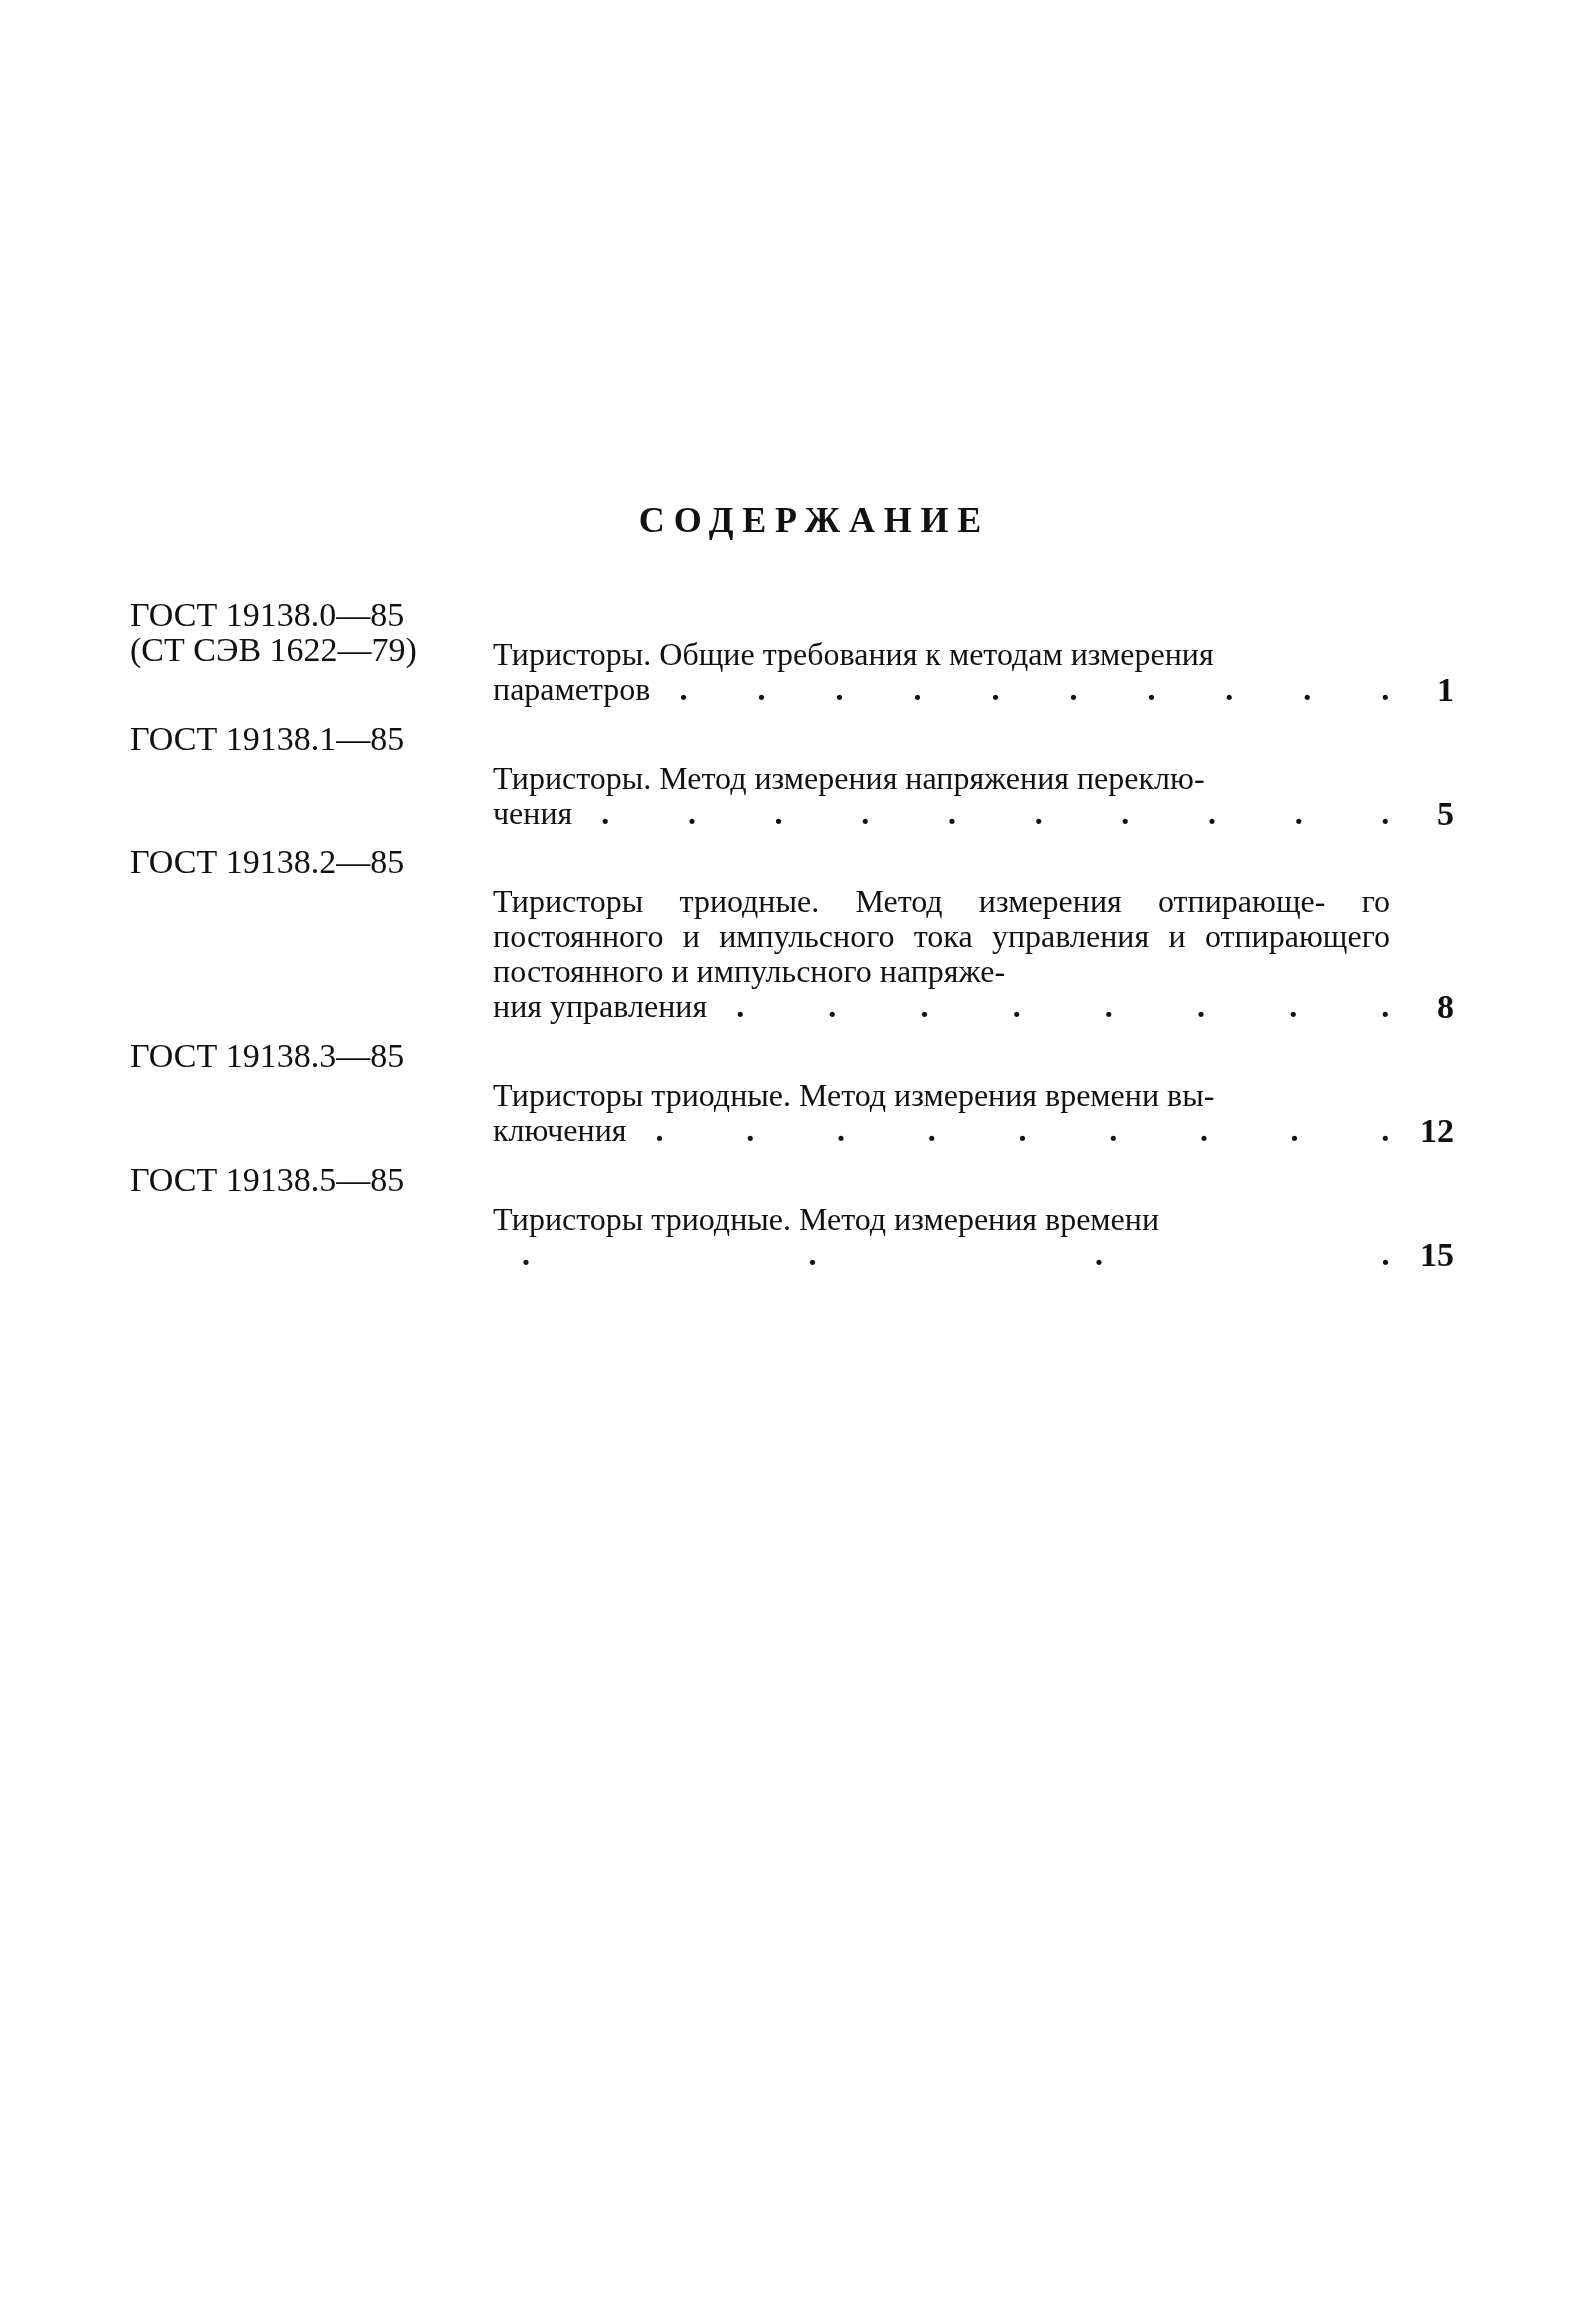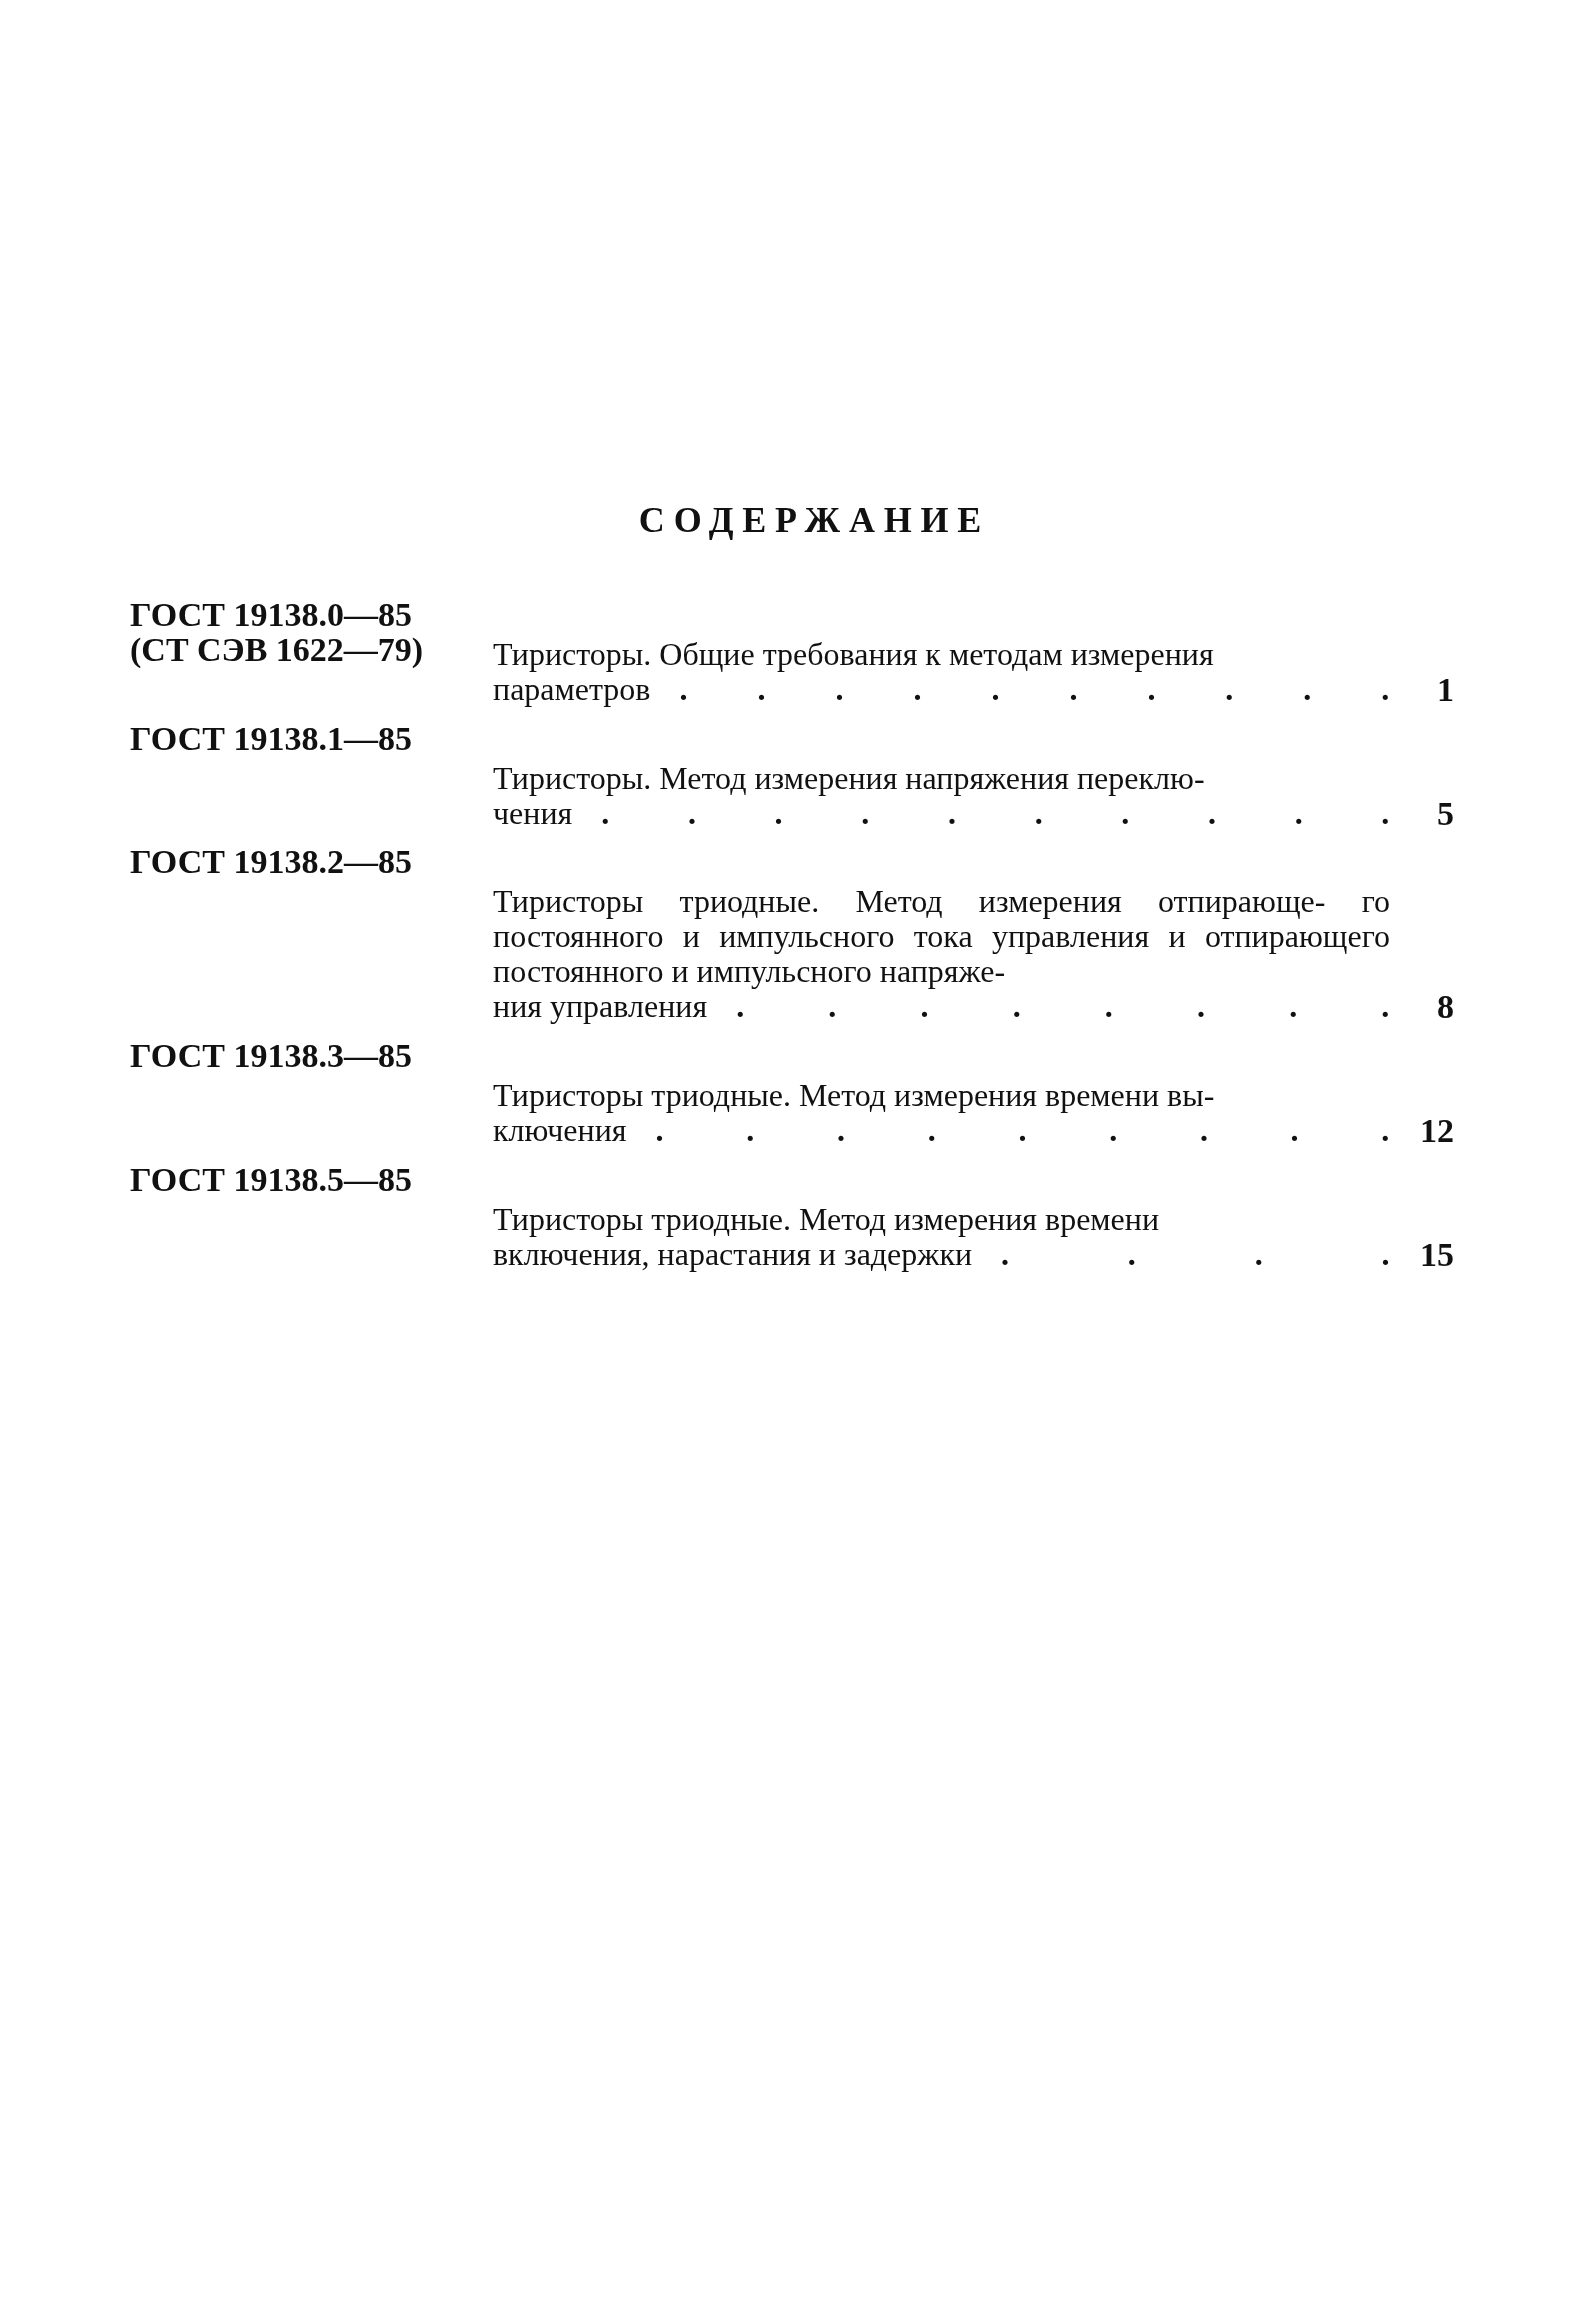--- a/index.html
+++ b/index.html
@@ -38,21 +38,21 @@
     align-items: flex-start;
     margin-bottom: 13.7px;
   }
   .toc-code {
     width: 363px;
     flex: 0 0 363px;
     font-size: 34px;
     line-height: 35px;
     white-space: nowrap;
   }
-  .toc-code div { white-space: nowrap; font-weight: bold; }
+  .toc-code div { white-space: nowrap; }
   .toc-body {
     flex: 1 1 auto;
     font-size: 32px;
     line-height: 35px;
     position: relative;
     margin-top: 40px;
   }
   .toc-desc {
     width: 897px;
     text-align: justify;
@@ -183,21 +183,20 @@
     </div>
   </div>
 
   <div class="toc-entry">
     <div class="toc-code">
       <div>ГОСТ 19138.5—85</div>
     </div>
     <div class="toc-body">
       <div class="toc-desc">Тиристоры триодные. Метод измерения времени</div>
       <div class="toc-lastline">
-        <span class="toc-lastline-text">включения, нарастания и задержки</span>
         <span class="toc-leader">
           <span>.</span>
             <span>.</span>
             <span>.</span>
             <span>.</span>
         </span>
         <span class="toc-page">15</span>
       </div>
     </div>
   </div>

